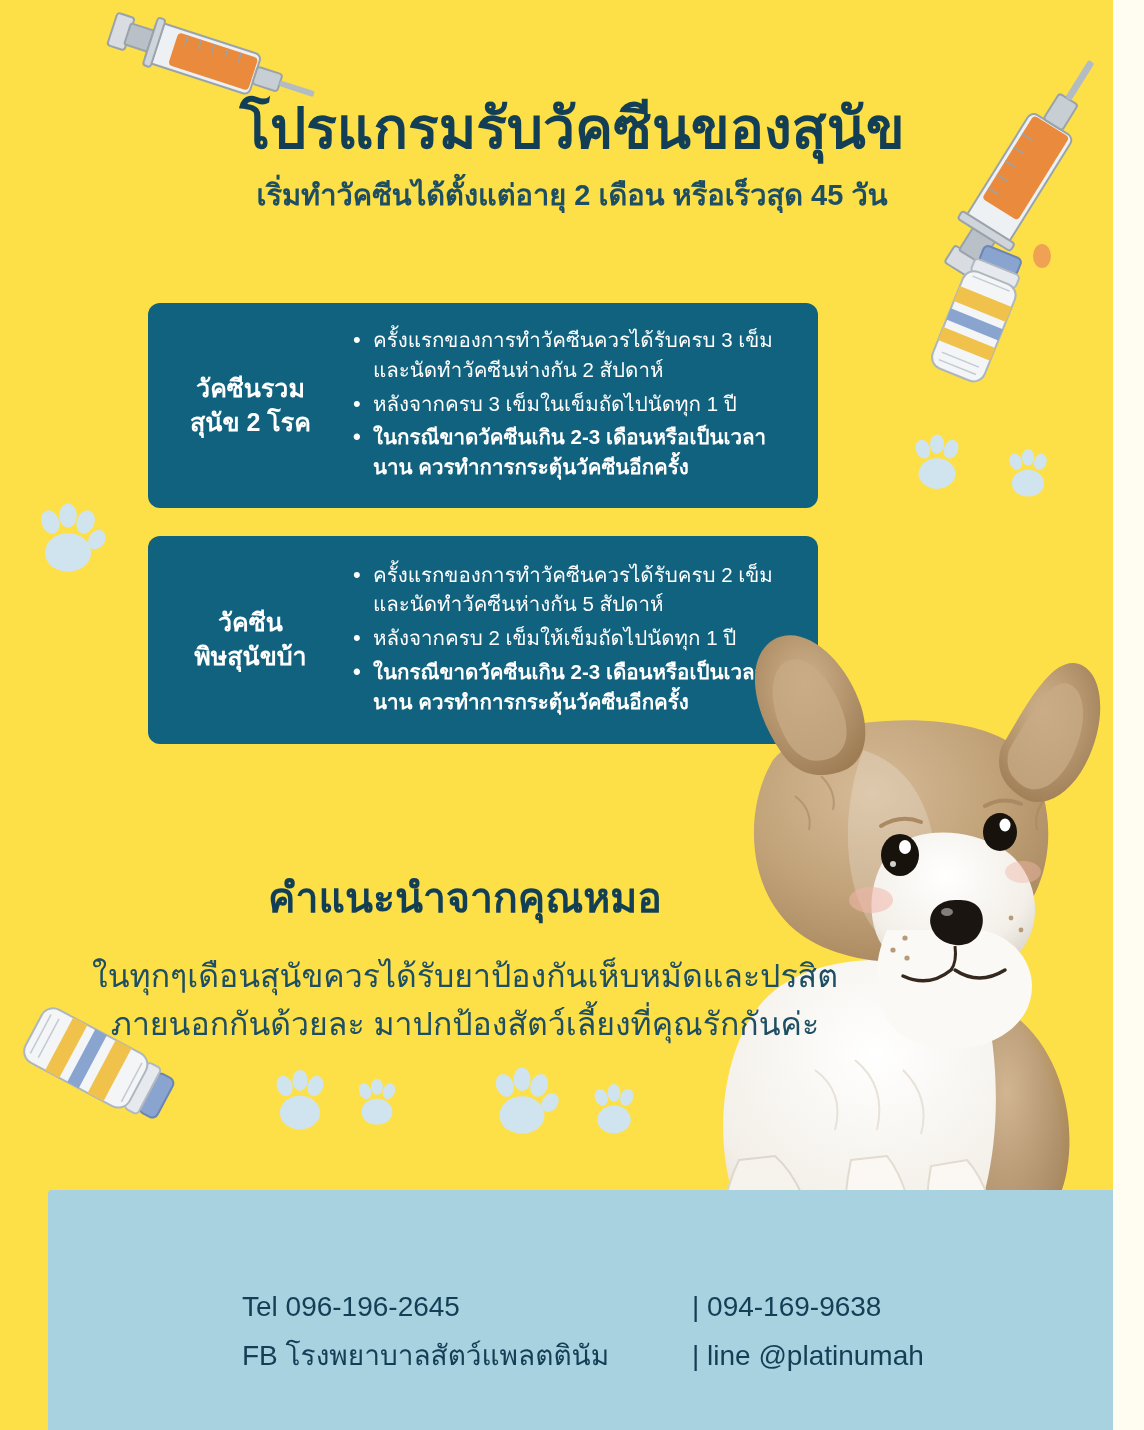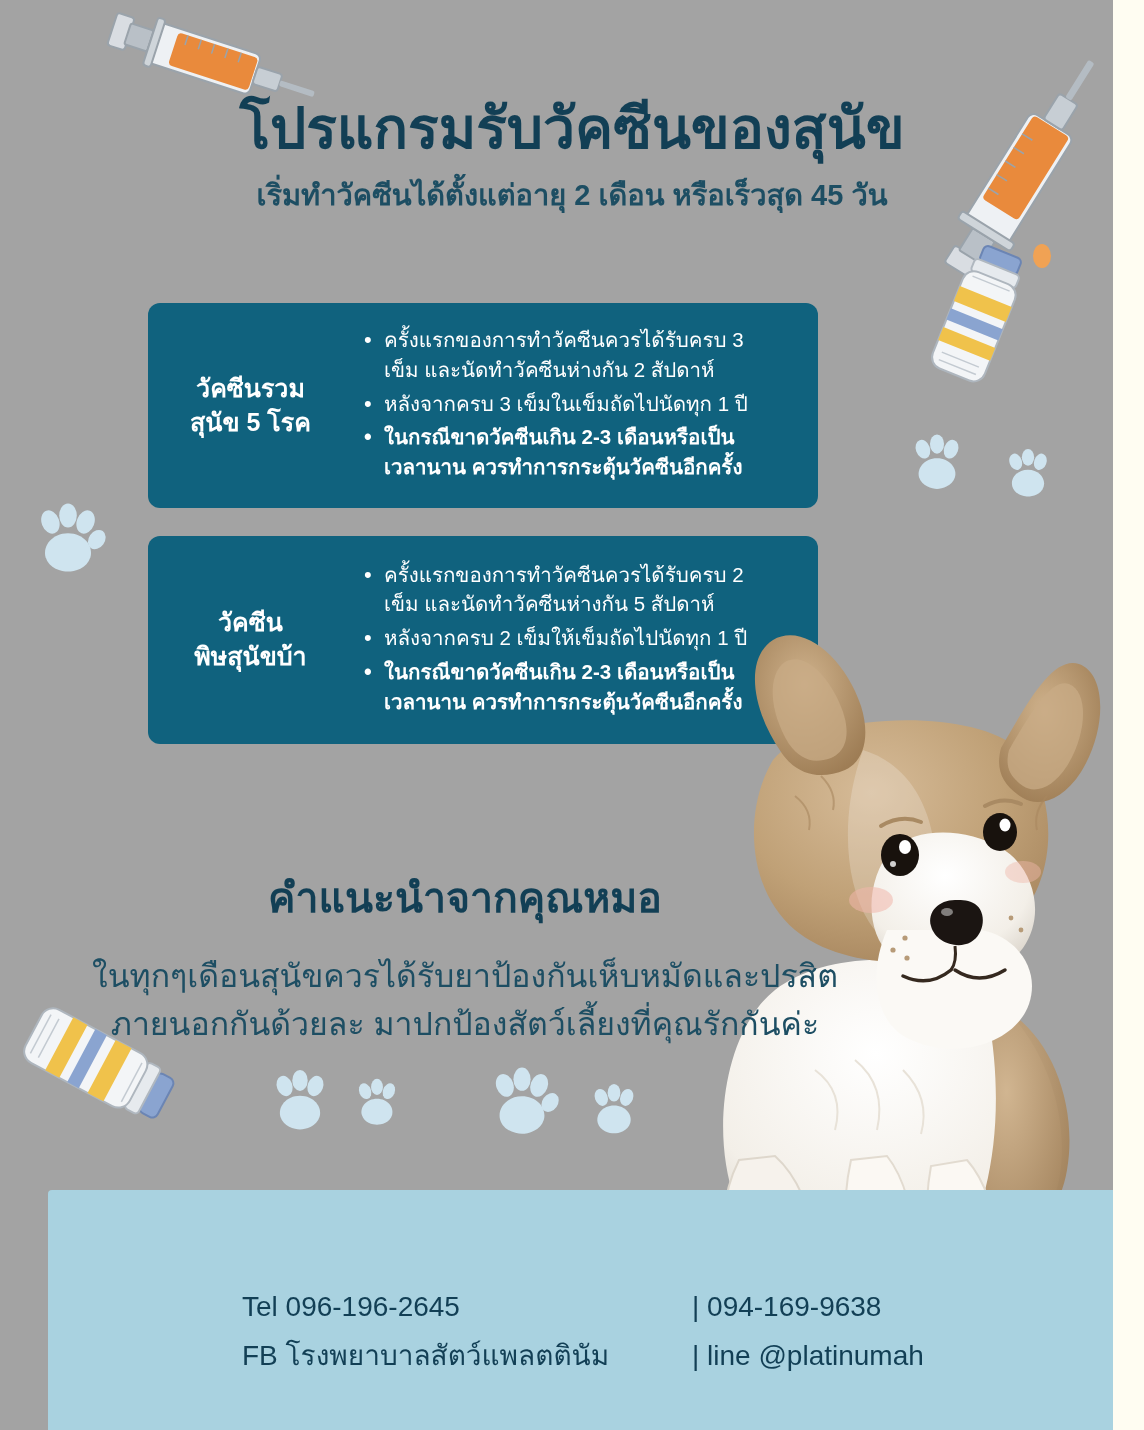--- a/index.html
+++ b/index.html
@@ -8,21 +8,21 @@
     background: #fffdf2;
   }
   body {
     font-family: "Liberation Sans", sans-serif;
   }
   #poster {
     position: relative;
     width: 1113px;
     height: 1430px;
     overflow: hidden;
-    background: #a3a3a3;
+    background: #fde047;
   }
 
   
   .paw {
     position: absolute;
     opacity: 1;
     pointer-events: none;
   }
 
   
@@ -74,21 +74,21 @@
     width: 185px;
     flex: 0 0 185px;
     text-align: center;
     font-size: 25px;
     font-weight: bold;
     line-height: 1.35;
     padding-left: 20px;
     box-sizing: border-box;
   }
   .card-list {
-    margin: 11px;
+    margin: 0;
     padding: 0 36px 0 20px;
     list-style: none;
     flex: 1 1 auto;
   }
   .card-list li {
     position: relative;
     font-size: 20.5px;
     line-height: 1.45;
     margin-bottom: 4px;
     padding-left: 20px;
@@ -310,21 +310,21 @@
   </svg>
 
   <div class="header">
     <h1 class="title">โปรแกรมรับวัคซีนของสุนัข</h1>
     <p class="subtitle">เริ่มทำวัคซีนได้ตั้งแต่อายุ 2 เดือน หรือเร็วสุด 45 วัน</p>
   </div>
 
   <div class="card" id="card-1">
     <div class="card-label">
       <div>วัคซีนรวม</div>
-      <div>สุนัข 5 โรค</div>
+      <div>สุนัข 2 โรค</div>
     </div>
     <ul class="card-list">
       <li>ครั้งแรกของการทำวัคซีนควรได้รับครบ  3  เข็ม และนัดทำวัคซีนห่างกัน 2 สัปดาห์</li>
       <li>หลังจากครบ 3 เข็มในเข็มถัดไปนัดทุก 1 ปี</li>
       <li class="strong">ในกรณีขาดวัคซีนเกิน 2-3 เดือนหรือเป็นเวลานาน ควรทำการกระตุ้นวัคซีนอีกครั้ง</li>
     </ul>
   </div>
 
   <div class="card" id="card-2">
     <div class="card-label">

